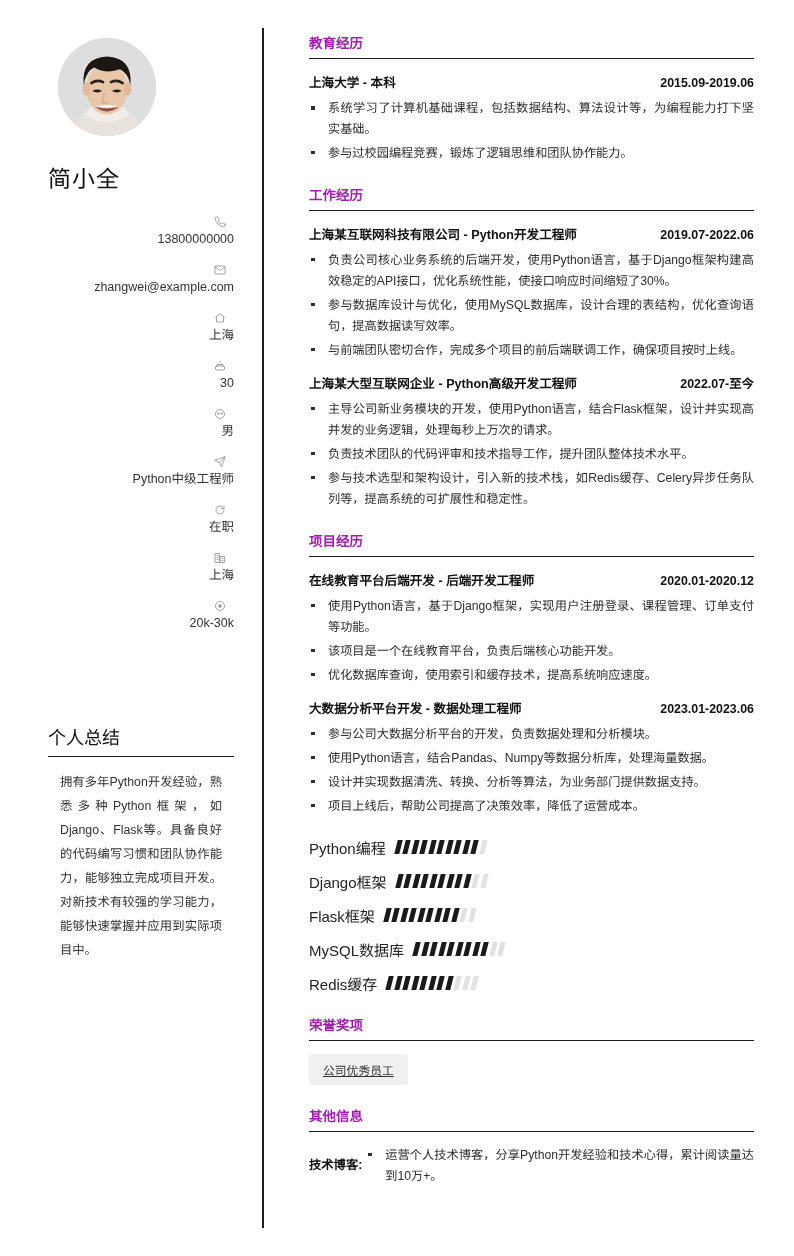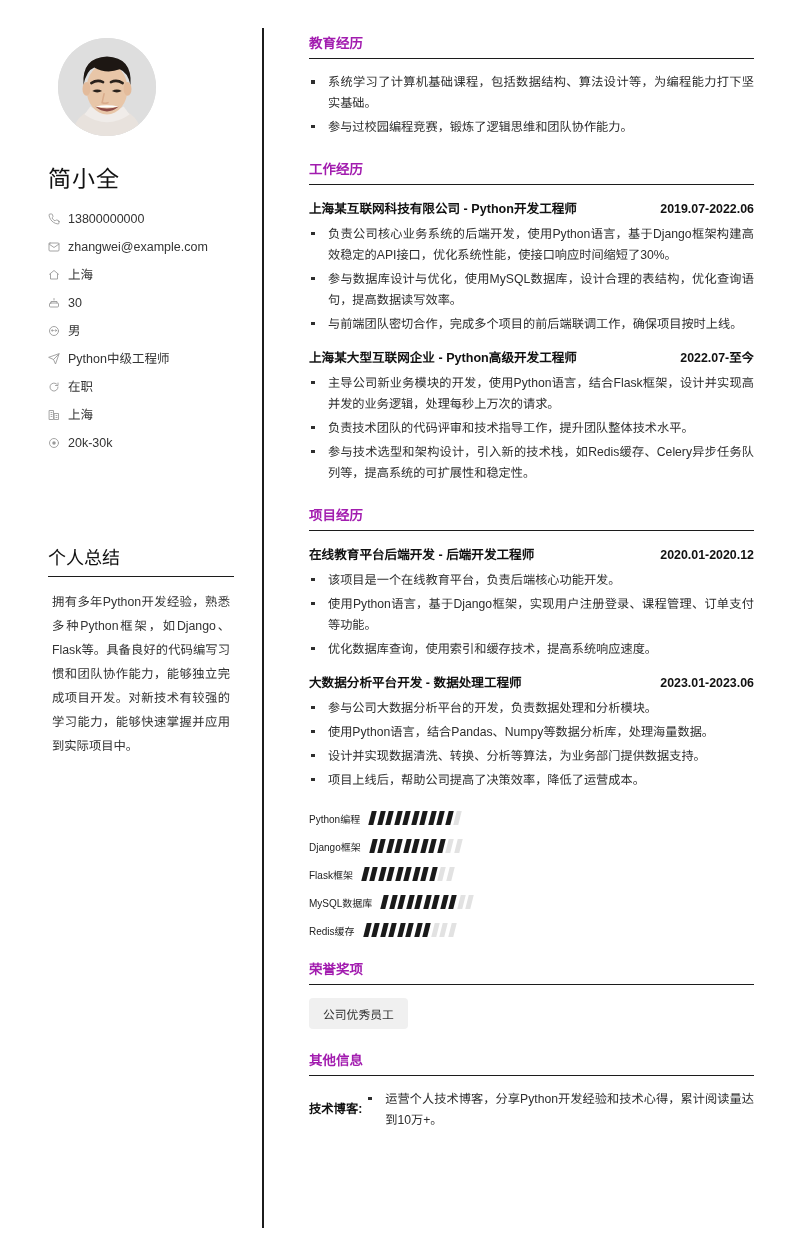--- a/index.html
+++ b/index.html
@@ -57,25 +57,26 @@
     margin: 24px 0 18px 0;
   }
 
   .contact-list {
     margin: 0;
     padding: 0;
     list-style: none;
   }
   .contact-item {
     display: flex;
-    align-items: flex-start;
+    align-items: flex-end;
     margin-bottom: 13px;
     font-size: 12.5px;
     color: #333333;
     line-height: 1.2;
+    flex-direction: column;
   }
   .contact-icon {
     flex: 0 0 20px;
     width: 20px;
     height: 14px;
     display: inline-flex;
     align-items: center;
     justify-content: flex-start;
     color: #9a9a9a;
   }
@@ -88,21 +89,21 @@
     font-weight: normal;
     color: #111111;
     padding-bottom: 7px;
     border-bottom: 1.6px solid #1c1c1c;
     margin: 0 0 14px 0;
   }
   .summary-text {
     font-size: 12.3px;
     line-height: 1.95;
     color: #333333;
-    margin: 4px;
+    margin: 12px;
     text-align: justify;
   }
 
   
   .main {
     flex: 1 1 auto;
     box-sizing: border-box;
     padding: 32px 40px 0 45px;
   }
   .section { margin-bottom: 20px; }
@@ -153,21 +154,21 @@
     background: #2e2e2e;
   }
 
   
   .skill-row {
     display: flex;
     align-items: center;
     margin-bottom: 13px;
   }
   .skill-name {
-    font-size: 10px;
+    font-size: 15px;
     color: #222222;
     margin-right: 10px;
     white-space: nowrap;
   }
   .skill-bars {
     display: flex;
     align-items: center;
     gap: 3.5px;
   }
   .bar {
@@ -180,20 +181,21 @@
 
   
   .award-badges { display: flex; flex-wrap: wrap; gap: 8px; }
   .award-badge {
     background: #f0f0f0;
     color: #333333;
     font-size: 11.8px;
     padding: 7px 14px;
     border-radius: 4px;
     white-space: nowrap;
+    text-decoration: underline;
   }
 
   
   .other-row { display: flex; align-items: center; }
   .other-label {
     font-size: 12.3px;
     font-weight: bold;
     color: #111111;
     white-space: nowrap;
     margin-right: 4px;
@@ -320,20 +322,24 @@
       <h2 class="summary-title">个人总结</h2>
       <p class="summary-text">拥有多年Python开发经验，熟悉多种Python框架，如Django、Flask等。具备良好的代码编写习惯和团队协作能力，能够独立完成项目开发。对新技术有较强的学习能力，能够快速掌握并应用到实际项目中。</p>
     </div>
   </aside>
 
   <main class="main">
 
     <section class="section">
       <h2 class="section-title">教育经历</h2>
       <div class="entry">
+        <div class="entry-head">
+          <span class="entry-title">上海大学 - 本科</span>
+          <span class="entry-date">2015.09-2019.06</span>
+        </div>
         <ul class="bullets">
           <li class="bullet">系统学习了计算机基础课程，包括数据结构、算法设计等，为编程能力打下坚实基础。</li>
           <li class="bullet">参与过校园编程竞赛，锻炼了逻辑思维和团队协作能力。</li>
         </ul>
       </div>
     </section>
 
     <section class="section">
       <h2 class="section-title">工作经历</h2>
 
@@ -364,22 +370,22 @@
 
     <section class="section">
       <h2 class="section-title">项目经历</h2>
 
       <div class="entry">
         <div class="entry-head">
           <span class="entry-title">在线教育平台后端开发 - 后端开发工程师</span>
           <span class="entry-date">2020.01-2020.12</span>
         </div>
         <ul class="bullets">
+          <li class="bullet">使用Python语言，基于Django框架，实现用户注册登录、课程管理、订单支付等功能。</li>
           <li class="bullet">该项目是一个在线教育平台，负责后端核心功能开发。</li>
-          <li class="bullet">使用Python语言，基于Django框架，实现用户注册登录、课程管理、订单支付等功能。</li>
           <li class="bullet">优化数据库查询，使用索引和缓存技术，提高系统响应速度。</li>
         </ul>
       </div>
 
       <div class="entry">
         <div class="entry-head">
           <span class="entry-title">大数据分析平台开发 - 数据处理工程师</span>
           <span class="entry-date">2023.01-2023.06</span>
         </div>
         <ul class="bullets">

